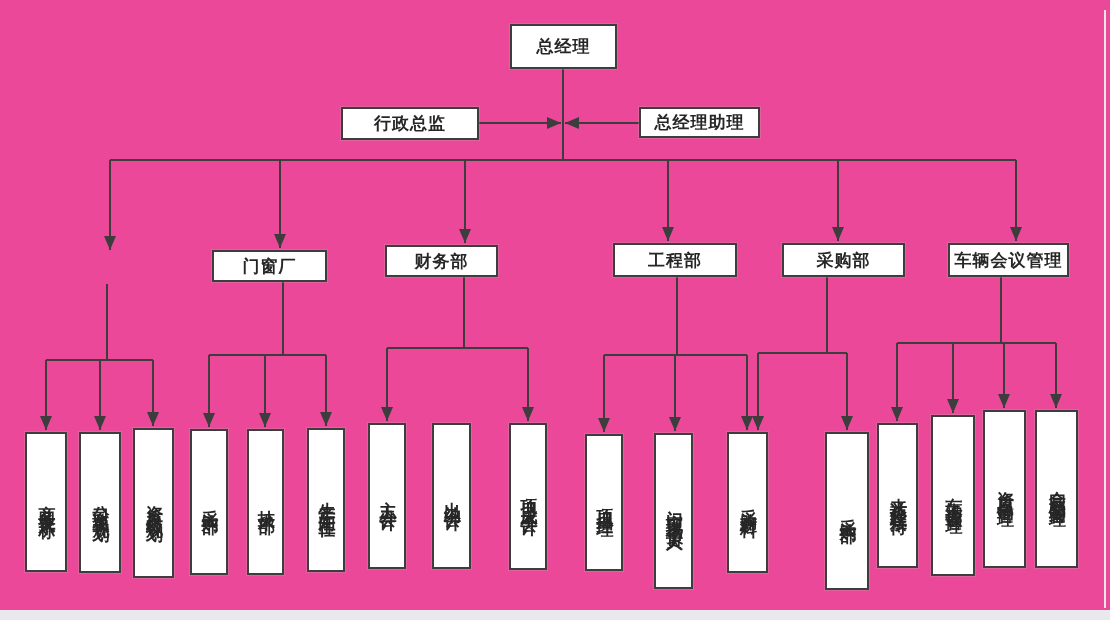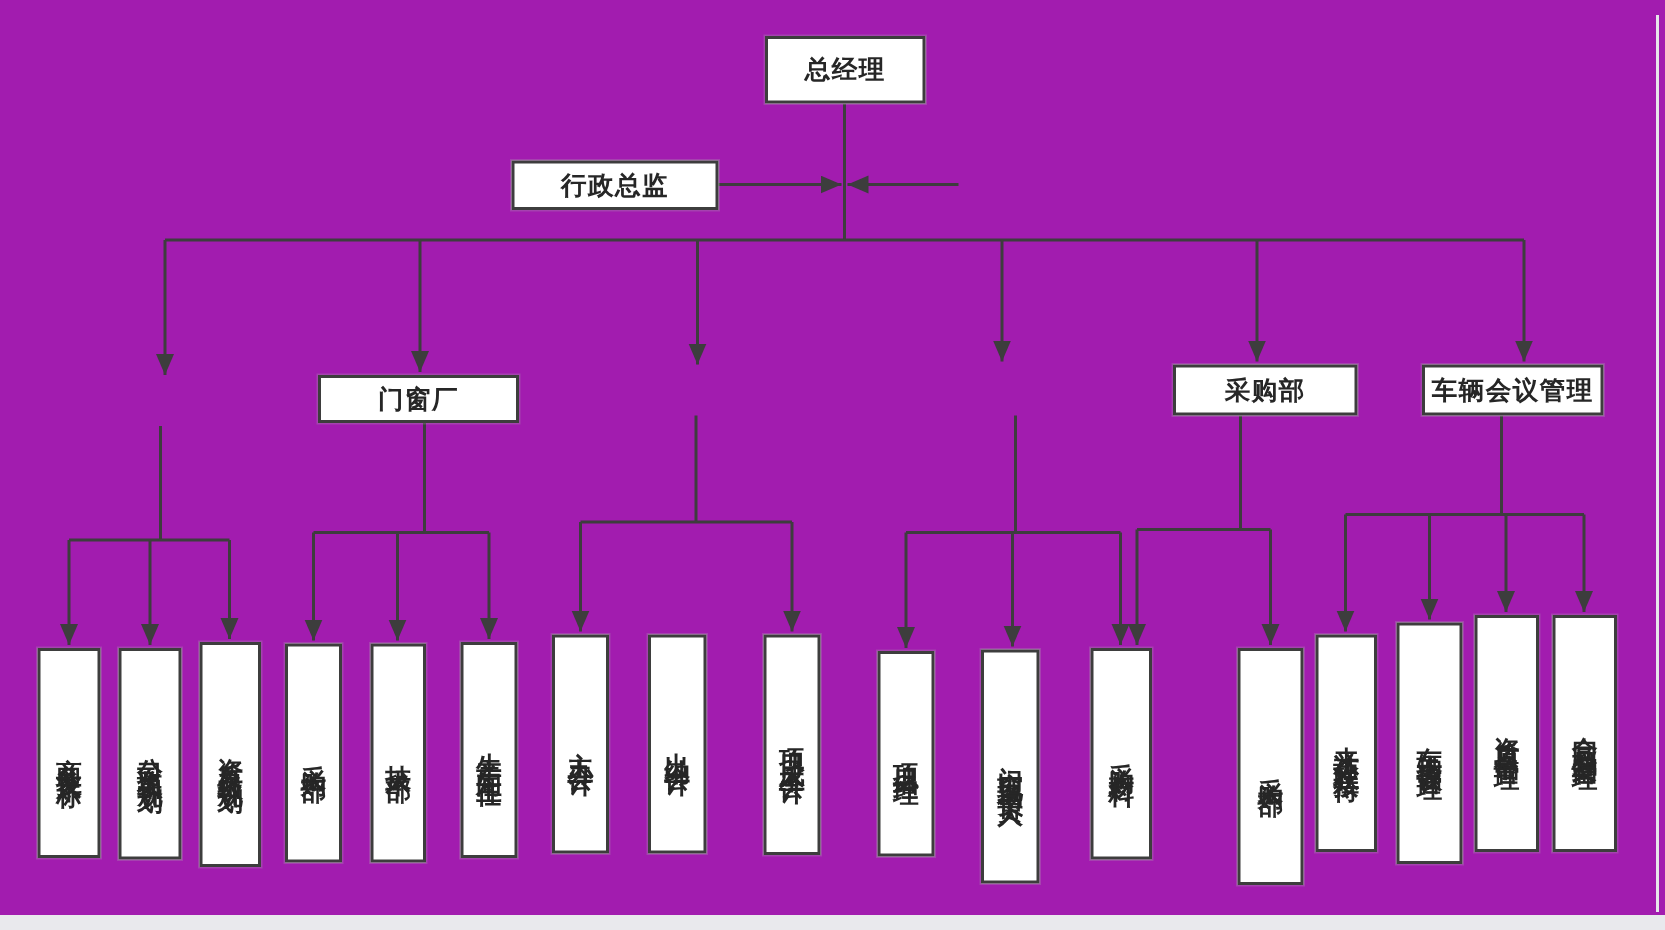--- a/index.html
+++ b/index.html
@@ -1,18 +1,18 @@
 <!DOCTYPE html>
 <html><head>
 <meta charset="utf-8">
 <style>
   html,body { margin:0; padding:0; background:#ffffff; }
   .stage {
-    position:relative; width:1110px; height:620px; background:#a21caf;
-    font-family:Liberation Sans, sans-serif; overflow:hidden;
+    position:relative; width:1110px; height:620px; background:#ec4899;
+    font-family:Liberation Mono, monospace; overflow:hidden;
   }
   .node {
     position:absolute; box-sizing:border-box;
     border:2px solid #3d3d3d; background:#ffffff; color:#262626;
     font-weight:bold; display:flex; align-items:center; justify-content:center;
     box-shadow:0 0 0 1px rgba(180,180,180,0.25);
   }
   .hbox { font-size:17px; letter-spacing:1px; white-space:nowrap; }
   .vbox { font-size:17px; letter-spacing:4px; writing-mode:vertical-rl; text-orientation:upright; }
   svg.wires { position:absolute; left:0; top:0; }
@@ -76,22 +76,25 @@
     <path d="M897 343 L1056 343"></path>
     <path d="M897 343 L897 421" marker-end="url(#arr)"></path>
     <path d="M953 343 L953 413" marker-end="url(#arr)"></path>
     <path d="M1004 343 L1004 408" marker-end="url(#arr)"></path>
     <path d="M1056 343 L1056 408" marker-end="url(#arr)"></path>
   </svg>
 
   <div class="node hbox" style="left:510px;top:24px;width:107px;height:45px">总经理</div>
 
   <div class="node hbox" style="left:341px;top:107px;width:138px;height:33px">行政总监</div>
+  <div class="node hbox" style="left:639px;top:107px;width:121px;height:31px">总经理助理</div>
 
-  <div class="node hbox" style="left:212px;top:250px;width:134px;height:32px">门窗厂</div>
+  <div class="node hbox" style="left:212px;top:250px;width:115px;height:32px">门窗厂</div>
+  <div class="node hbox" style="left:385px;top:245px;width:113px;height:32px">财务部</div>
+  <div class="node hbox" style="left:613px;top:243px;width:124px;height:34px">工程部</div>
   <div class="node hbox" style="left:782px;top:243px;width:123px;height:34px">采购部</div>
   <div class="node hbox" style="left:948px;top:243px;width:121px;height:34px">车辆会议管理</div>
 
   <div class="node vbox" style="left:25px;top:432px;width:42px;height:140px">商务技术标</div>
   <div class="node vbox" style="left:79px;top:432px;width:42px;height:141px">公司奖项规划</div>
   <div class="node vbox" style="left:133px;top:428px;width:41px;height:150px">资质升级规划</div>
 
   <div class="node vbox" style="left:190px;top:429px;width:38px;height:146px">采购部</div>
   <div class="node vbox" style="left:247px;top:429px;width:37px;height:146px">技术部</div>
   <div class="node vbox" style="left:307px;top:428px;width:38px;height:144px">生产车间主任</div>

